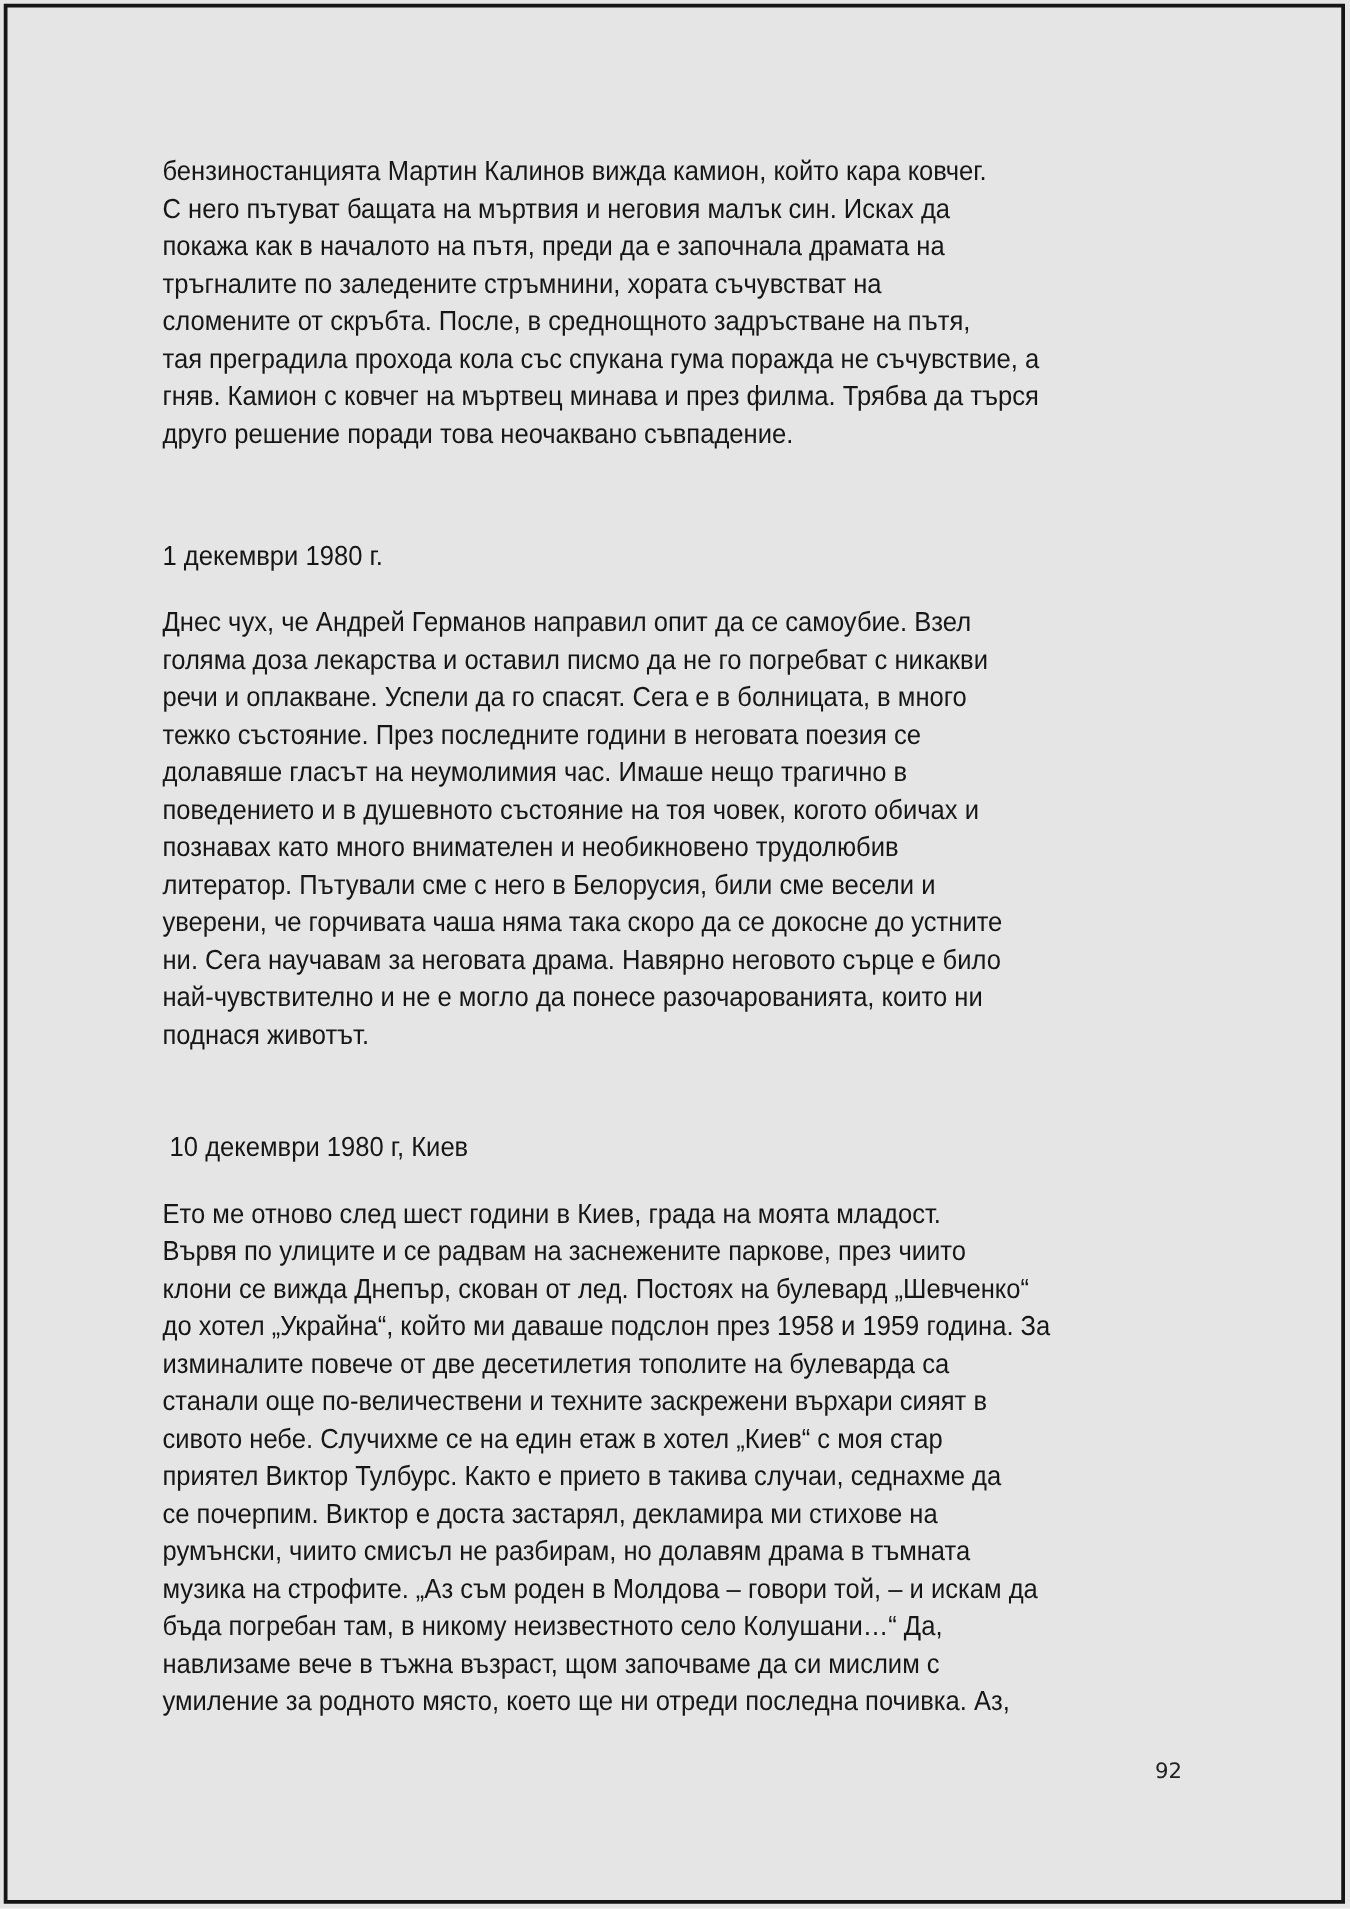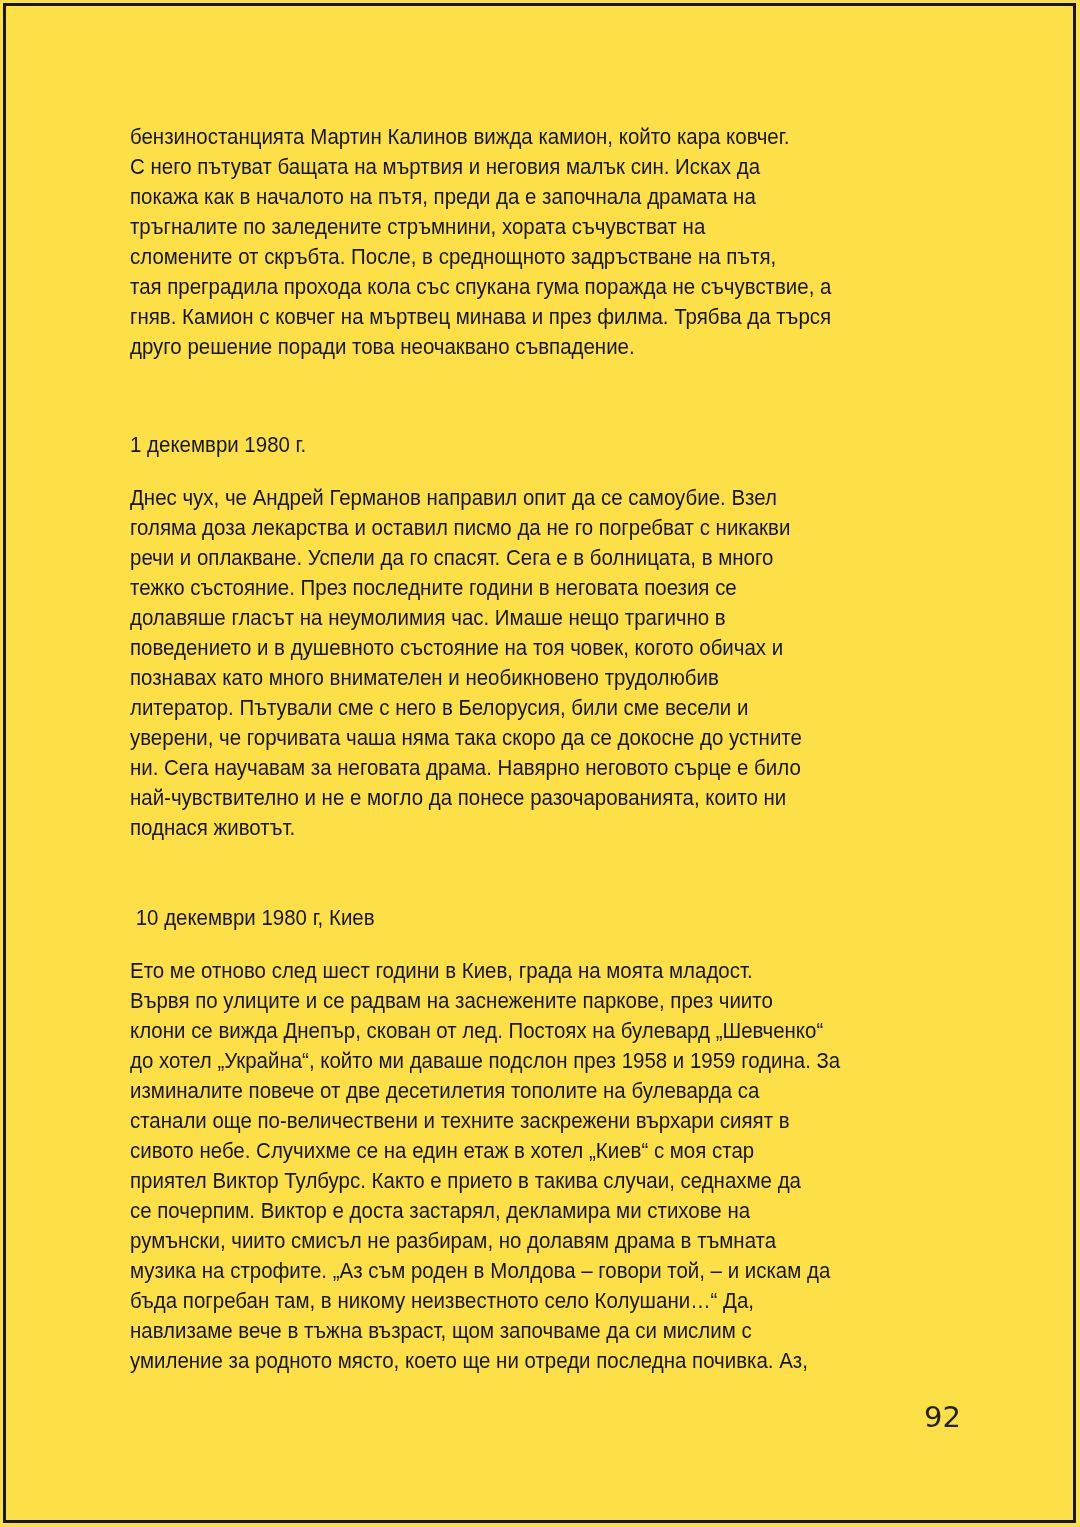--- a/index.html
+++ b/index.html
@@ -4,21 +4,21 @@
   <style>
     html, body {
       margin: 0;
       padding: 0;
       background: #ffffff;
     }
     .page {
       position: relative;
       width: 1080px;
       height: 1527px;
-      background: #fde047;
+      background: #e5e5e5;
       overflow: hidden;
       font-family: "Liberation Sans", sans-serif;
     }
     .frame {
       position: absolute;
       left: 3px;
       top: 3px;
       right: 4px;
       bottom: 4px;
       border: 3px solid #161616;
@@ -42,21 +42,21 @@
     .para-2 { top: 483px; }
     .date-2 { top: 903px; }
     .para-3 { top: 956px; }
     .page-number {
       position: absolute;
       left: 924px;
       top: 1402px;
       width: 40px;
       text-align: left;
       color: #222222;
-      font-size: 29px;
+      font-size: 17px;
       line-height: 30px;
       font-family: "DejaVu Sans", "Liberation Sans", sans-serif;
     }
   </style>
 </head>
 <body>
 
 <div class="page">
   <div class="frame"></div>
 

